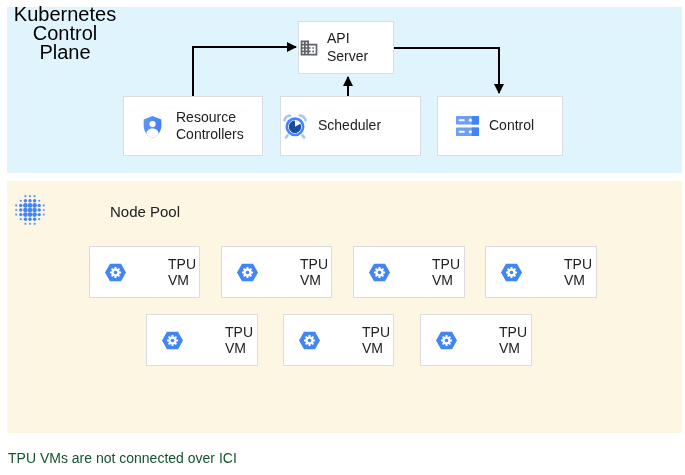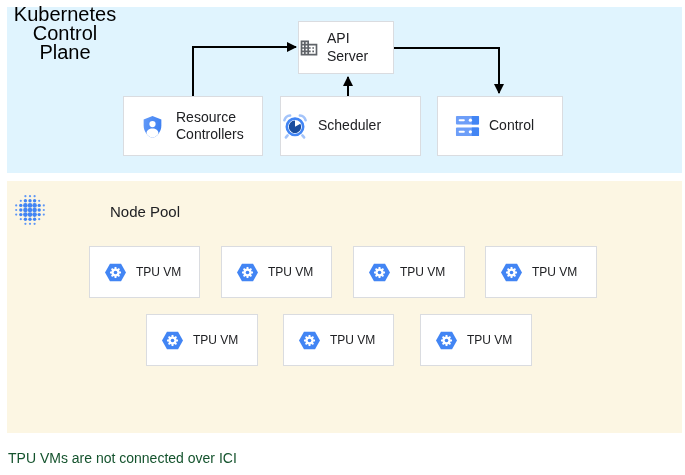--- a/index.html
+++ b/index.html
@@ -25,21 +25,21 @@
   .box-rc .icon-wrap{margin-right:11px;}
   .box-sched{left:280px;top:96px;width:141px;height:60px;padding-left:0;}
   .box-sched .icon-wrap{margin-right:9px;}
   .box-storage{left:437px;top:96px;width:126px;height:60px;padding-left:17px;}
   .box-storage .icon-wrap{margin-right:9px;}
   .icon-wrap{display:flex;align-items:center;flex:none;}
   .np-icon{position:absolute;left:12px;top:192px;}
   .np-label{position:absolute;left:62px;top:193px;height:36px;display:flex;align-items:center;font-size:15px;color:#202124;margin-left:48px;}
   .tpu-box{height:52px;padding-left:14px;}
   .tpu-box .icon-wrap{margin-right:9px;}
-  .tpu-label{font-size:12px;color:#202124;}
+  .tpu-label{font-size:14px;color:#202124;margin-left:32px;}
   .arrows{position:absolute;left:0;top:0;pointer-events:none;}
   .arrows path{stroke:#000;stroke-width:2;fill:none;}
   .caption{position:absolute;left:8px;top:450px;font-size:14px;color:#14532d;}
 </style>
 </head>
 <body>
 
 <div class="canvas">
 
   <div class="region region-control-plane"></div>

